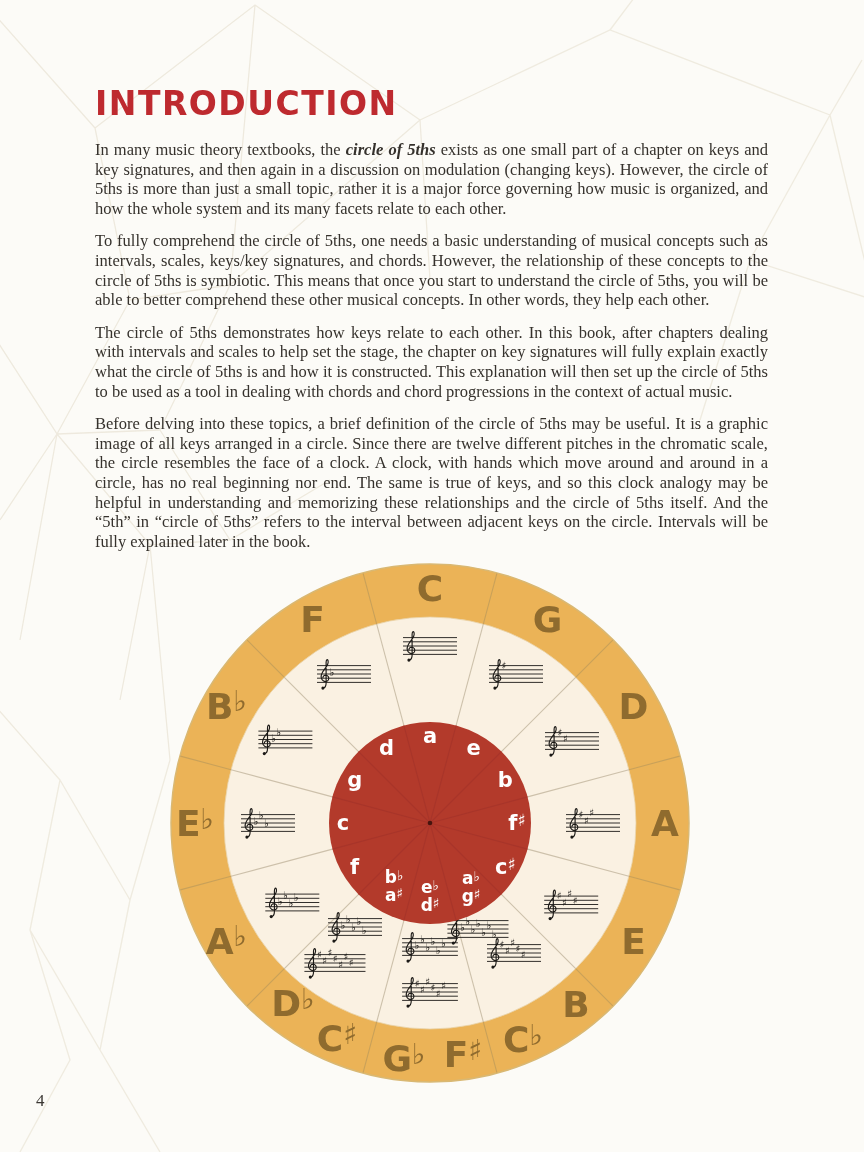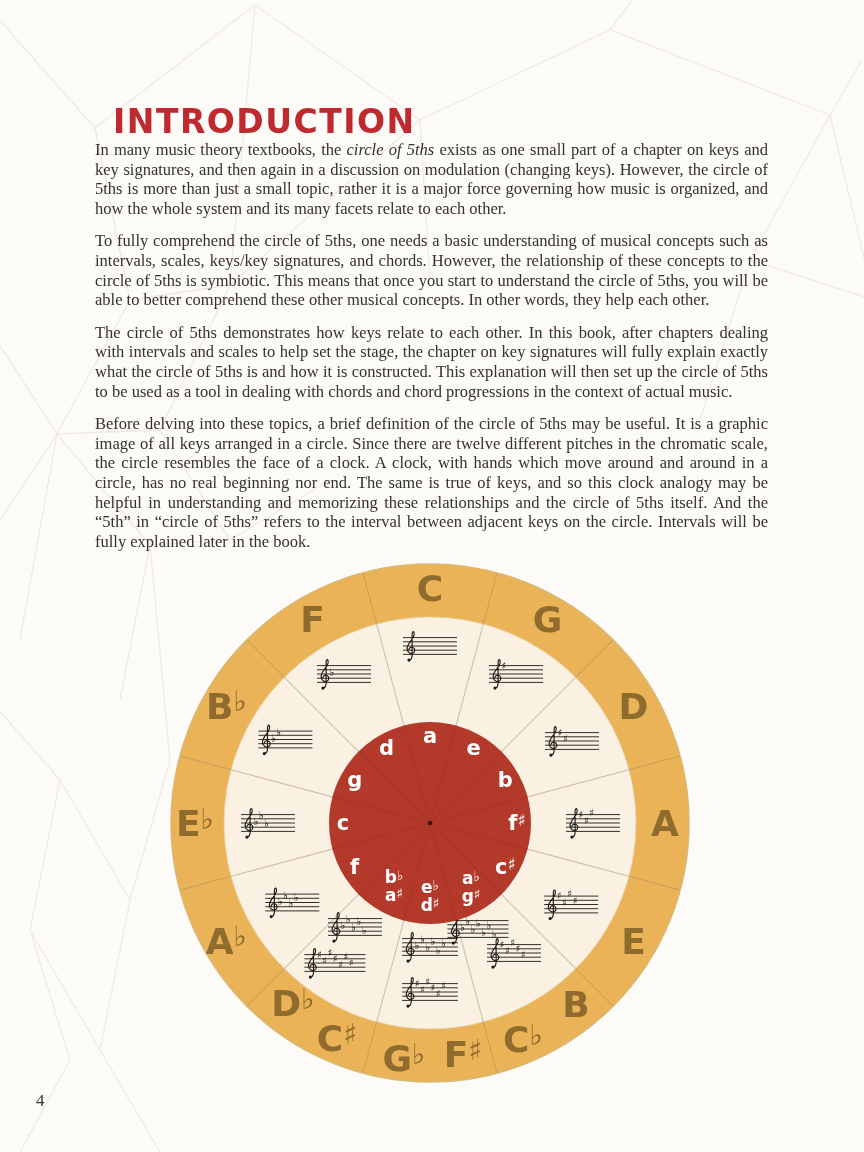--- a/index.html
+++ b/index.html
@@ -4,27 +4,27 @@
 <style>
   :root{
     --page-bg:#FCFBF7; --pattern:#ECE7DA; --title-red:#BE2A2F; --ink:#35312C;
     --gold:#EBB357; --brown:#8F6B2E; --cream:#FAF1E2; --red:#B33A2B;
     --staff-ink:#1B1916;
   }
   html,body{margin:0;padding:0;}
   body{width:864px;height:1152px;position:relative;overflow:hidden;
        background:var(--page-bg);font-family:"Liberation Serif",serif;}
   #bg-pattern{position:absolute;left:0;top:0;pointer-events:none;}
-  .title{position:absolute;left:95px;top:84px;margin:18px;
+  .title{position:absolute;left:95px;top:84px;margin:0;
          font-family:"DejaVu Sans",sans-serif;font-weight:800;font-size:33px;
          letter-spacing:1.5px;color:var(--title-red);}
   .paras{position:absolute;left:95px;top:140px;width:673px;}
   .paras p{margin:0 0 13px 0;font-size:16.5px;line-height:19.6px;
            text-align:justify;color:var(--ink);}
-  .paras em{font-style:italic;}
+  .paras em{font-style:italic;font-weight:bold;}
   #wheel{position:absolute;left:165px;top:558px;}
   .pagenum{position:absolute;left:36px;top:1091px;font-size:17px;color:#3A3632;}
   text{user-select:none;}
 </style>
 </head>
 <body>
 
 <svg id="bg-pattern" width="864" height="1152" viewBox="0 0 864 1152">
   <g fill="none" stroke="var(--pattern)" stroke-width="1.3" opacity="0.85">
     <path d="M-10,330 L57,434 L20,640 M57,434 L0,520 M57,434 L150,545 L120,700 M57,434 L160,430 M57,434 L130,300 L95,128 M130,300 L230,285"></path>

